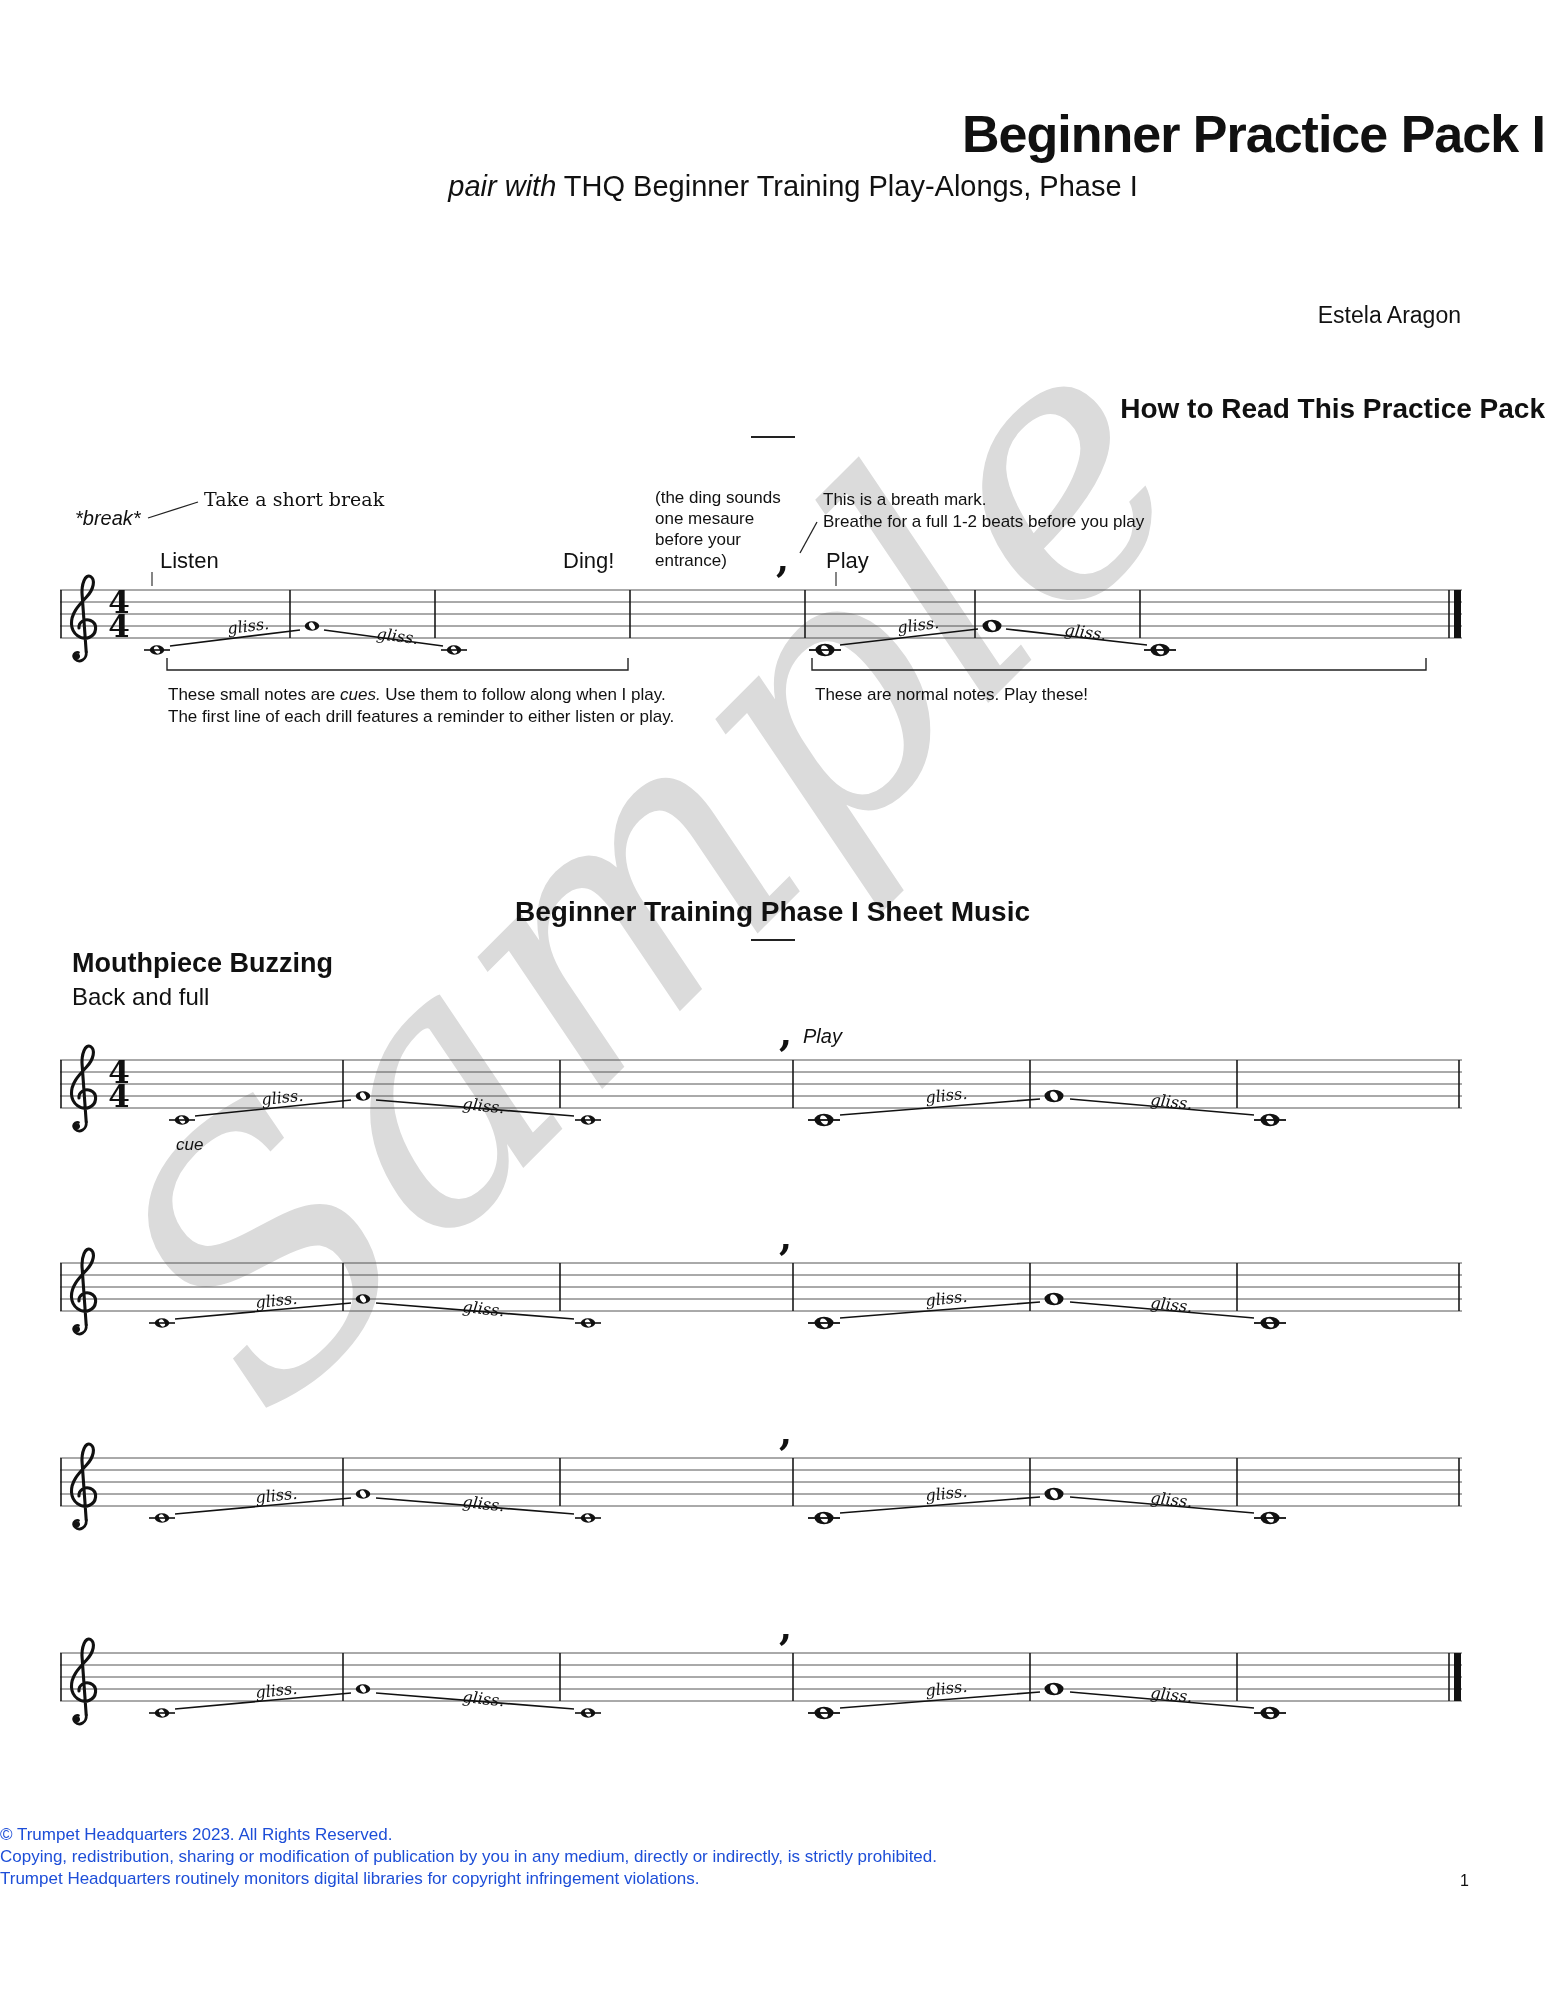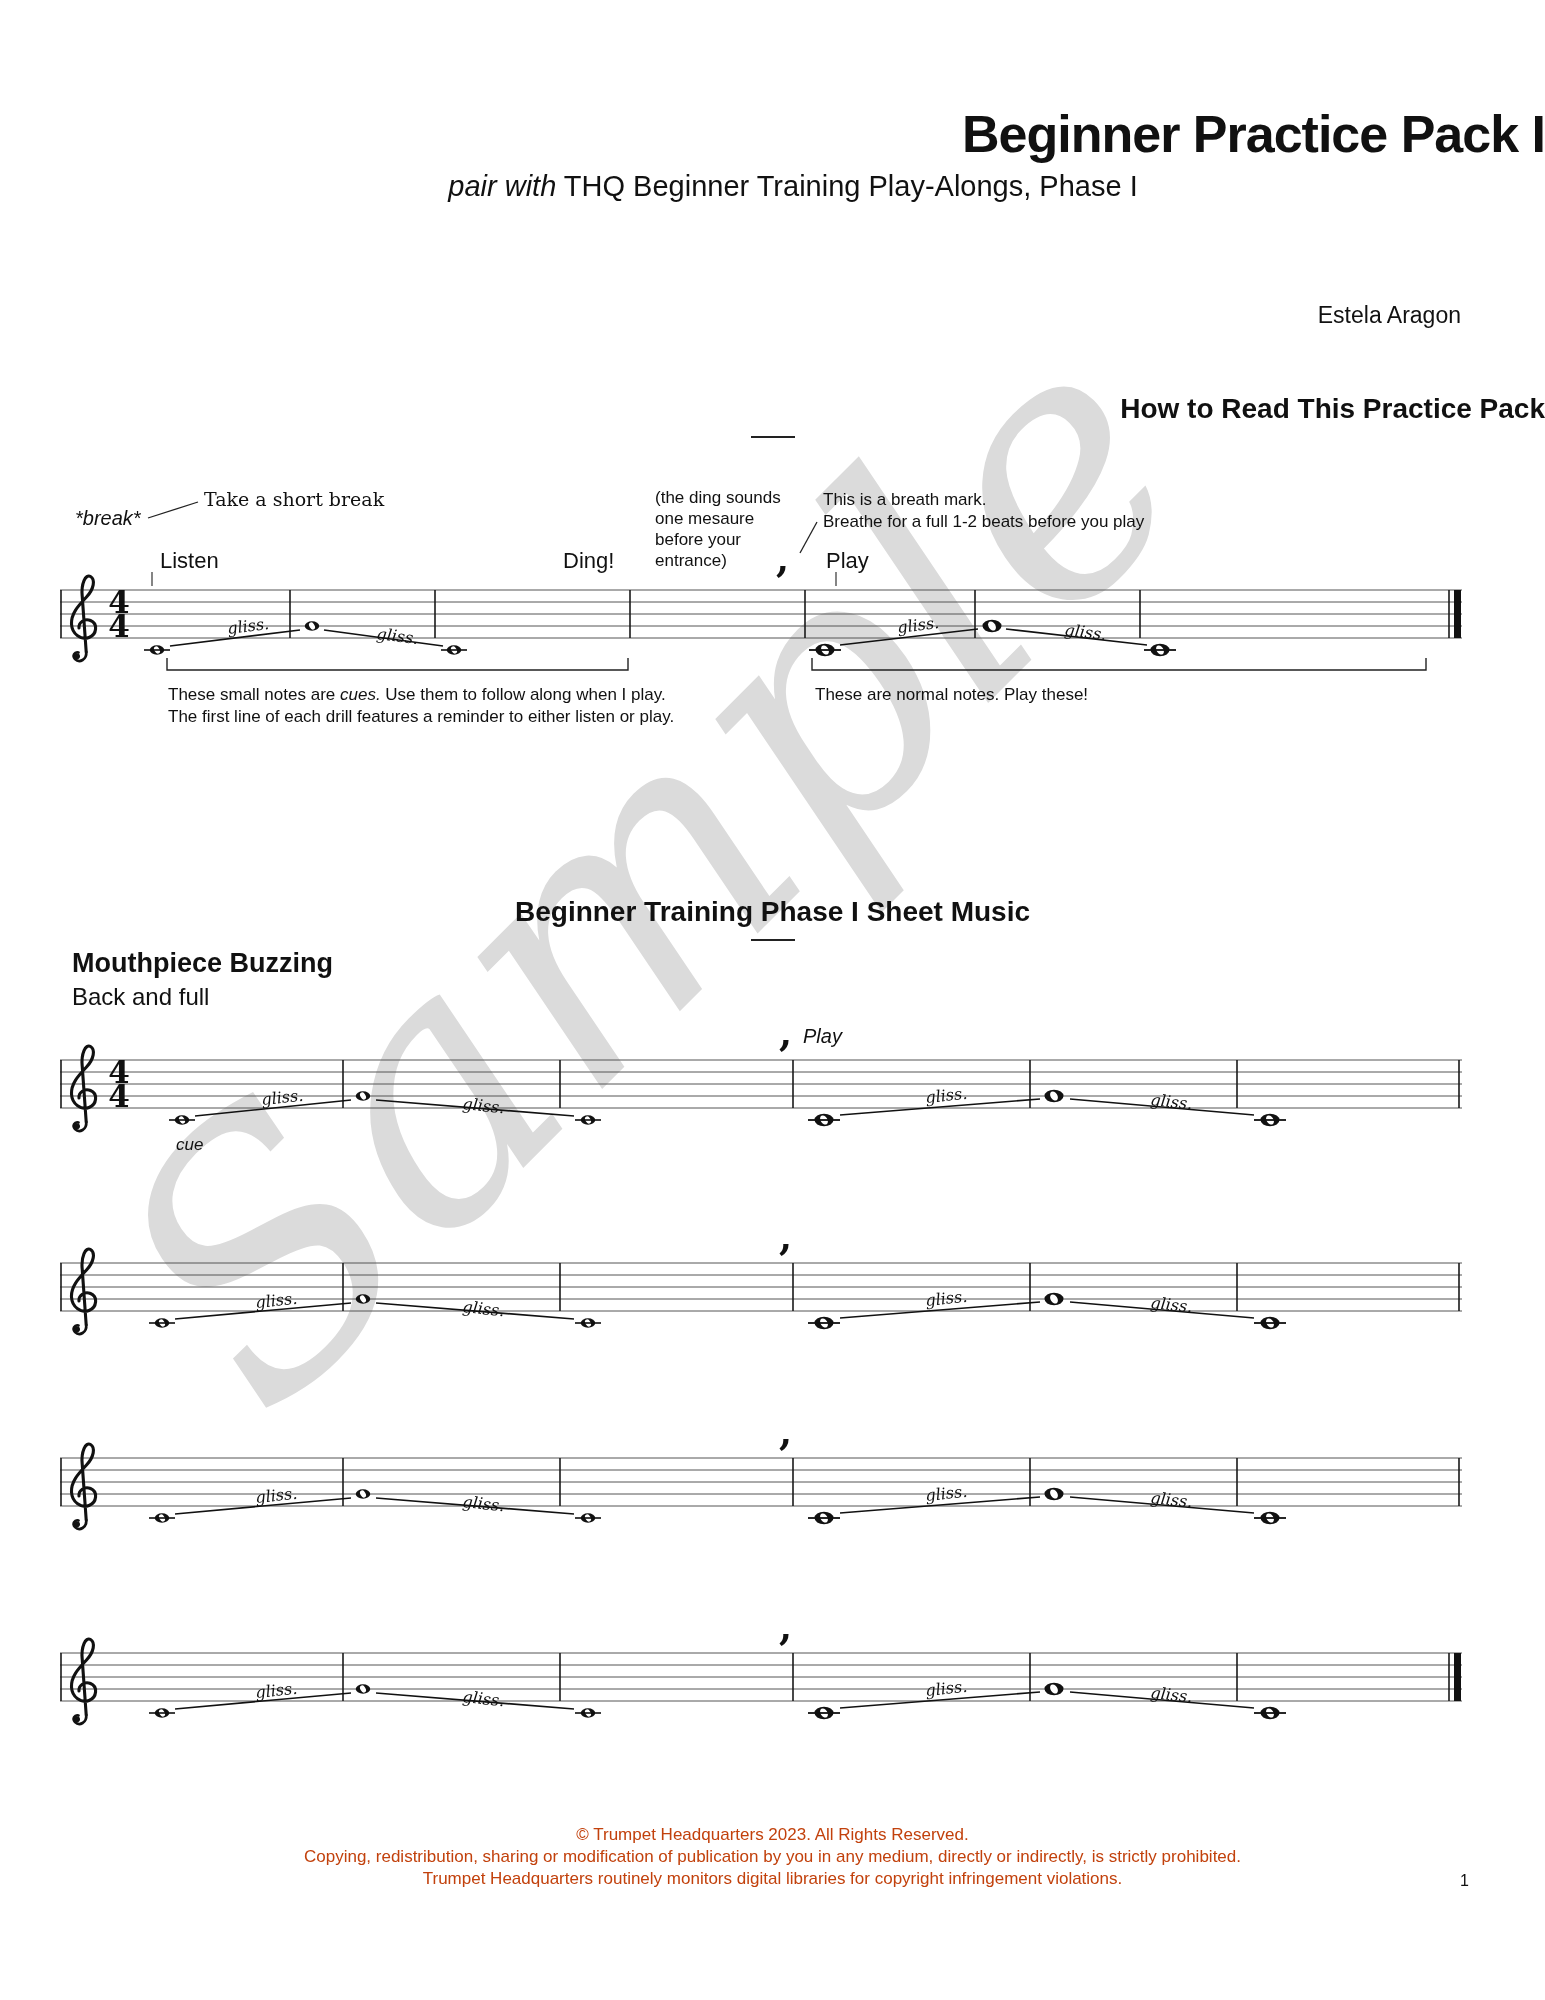--- a/index.html
+++ b/index.html
@@ -11,21 +11,21 @@
   .abs{position:absolute;z-index:1;}
   .page-title{left:0;right:0;top:104px;text-align:right;font-size:52px;font-weight:bold;letter-spacing:-1px;}
   .subtitle{left:0;right:0;top:170px;text-align:center;font-size:29px;padding-left:41px;}
   .author{left:0;right:84px;top:272px;text-align:right;font-size:23px;margin-top:30px;}
   .h2{left:0;right:0;text-align:center;font-size:28px;font-weight:bold;}
   .h2 .rule{width:44px;height:2px;background:#222;margin:11px auto 0;}
   .h2-howto{top:393px;text-align:right;}
   .h2-sheet{top:896px;}
   .piece-title{left:72px;top:948px;font-size:27px;font-weight:bold;}
   .piece-sub{left:72px;top:983px;font-size:24px;}
-  .footer{left:0;right:0;top:1824px;text-align:center;font-size:17px;line-height:22px;color:#c2410c;}
+  .footer{left:0;right:0;top:1824px;text-align:left;font-size:17px;line-height:22px;color:#1d4ed8;}
   .pagenum{left:1460px;top:1872px;font-size:16px;}
   .it{font-style:italic;}
   .fig{position:absolute;left:0;z-index:1;}
   
   .t-sans{font-family:"Liberation Sans",sans-serif;fill:#111;}
   .t-serif{font-family:"DejaVu Serif",serif;fill:#111;}
   .lbl{font-size:22px;}
   .small{font-size:17px;}
   .gliss{font-size:16px;font-style:italic;}
   .comma{font-size:38px;font-weight:bold;}

